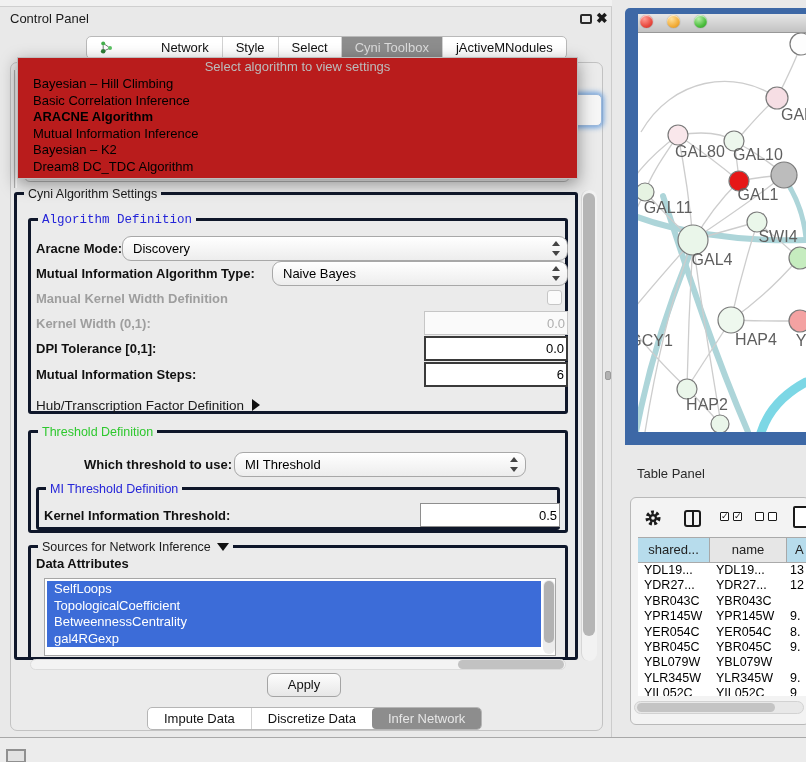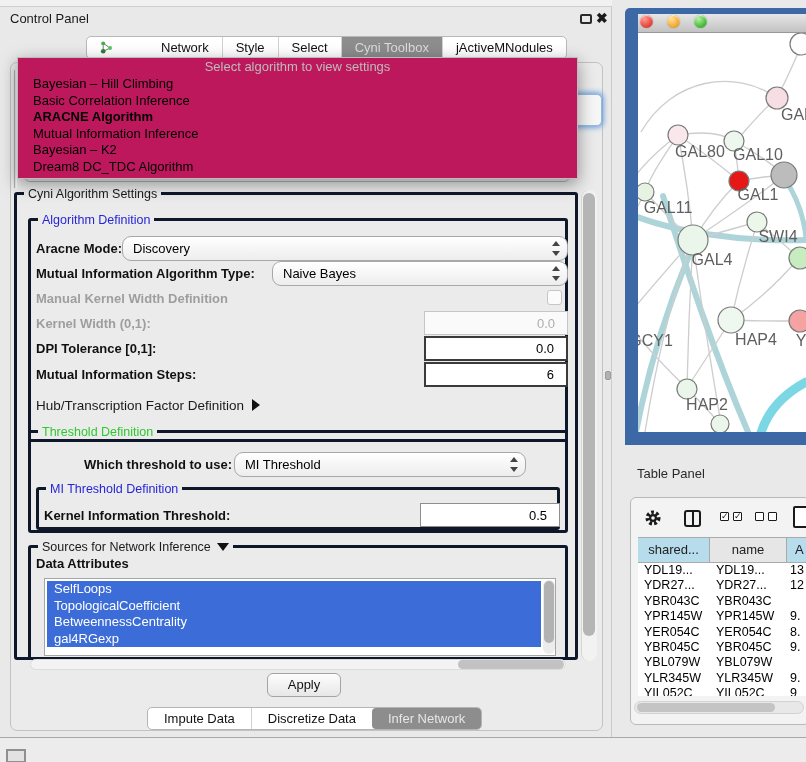--- a/index.html
+++ b/index.html
@@ -21,42 +21,42 @@
   .tab.selected { background:#8d8d8d; color:#dcdcdc; }
 
   .content-panel { left:10px; top:62px; width:593px; height:669px; border:1px solid #c2c2c2; border-radius:7px; background:#ebebeb; }
 
   
   .frag-vline { left:14px; top:70px; width:3px; height:118px; border-left:1px solid #aeaeae; border-right:1px solid #fbfbfb; z-index:1; }
   .frag-combo-blue { left:558px; top:94px; width:44px; height:32px; border-radius:5px; background:#f6f6f6; border:1px solid #9ab8dc; box-shadow:0 0 5px 2px rgba(100,155,220,.85); z-index:1; }
   .frag-combo-bottom { left:24px; top:150px; width:546px; height:32px; border:1px solid #b6b6b6; border-radius:6px; background:#f0f0f0; z-index:1; }
 
   
-  .algo-popup { left:17px; top:57px; width:561px; background:#be185d; border:1px solid #bdbdbd; box-shadow:0 5px 16px rgba(0,0,0,.4); z-index:5; padding-bottom:3px; }
+  .algo-popup { left:17px; top:57px; width:561px; background:#b91c1c; border:1px solid #bdbdbd; box-shadow:0 5px 16px rgba(0,0,0,.4); z-index:5; padding-bottom:3px; }
   .algo-placeholder { text-align:center; color:#bcbcbc; font-size:13px; height:18px; line-height:18px; }
   .algo-item { font-size:13px; height:16.5px; line-height:16.5px; padding-left:15px; color:#000; white-space:nowrap; }
   .algo-item.bold { font-weight:bold; }
 
   
   .gb { position:absolute; border:3px solid #0f172a; border-radius:3px; }
   .gb-title { position:absolute; top:-8px; left:7px; background:#ebebeb; padding:0 4px; font-size:12.5px; color:#1a1a1a; white-space:nowrap; }
   .gb-title.blue { color:#2525d8; }
   .gb-title.green { color:#2ec82e; }
 
   .lbl { position:absolute; font-size:13px; font-weight:bold; color:#111; white-space:nowrap; }
   .lbl.disabled { color:#9e9e9e; }
   .plain { font-weight:normal; color:#1a1a1a; }
 
   .combo { position:absolute; background:linear-gradient(#ffffff,#ededed); border:1px solid #a8a8a8; border-radius:9px; box-shadow:inset 0 1px 0 #fff; font-size:13px; }
   .combo .val { position:absolute; left:10px; top:0; line-height:23px; color:#000; }
   .combo .steppers { position:absolute; right:7px; top:4px; width:9px; height:15px; }
   .combo .up { position:absolute; top:0; left:1px; width:0; height:0; border-left:4px solid transparent; border-right:4px solid transparent; border-bottom:5px solid #444; }
   .combo .down { position:absolute; bottom:0; left:1px; width:0; height:0; border-left:4px solid transparent; border-right:4px solid transparent; border-top:5px solid #444; }
 
-  .numfield { position:absolute; text-align:right; font-size:13px; padding-right:12px; background:#fff; outline:none; font-family:"Liberation Sans",sans-serif; }
+  .numfield { position:absolute; text-align:right; font-size:13px; padding-right:2px; background:#fff; outline:none; font-family:"Liberation Sans",sans-serif; }
   .numfield.dark { border:2px solid #3a3a3a; color:#000; }
   .numfield.dim { border:1px solid #c6c6c6; color:#aeaeae; background:#fafafa; }
   .numfield.mid { border:1px solid #8e8e8e; color:#000; }
 
   .checkbox { position:absolute; width:15px; height:15px; border:1px solid #c6c6c6; border-radius:3px; background:#fbfbfb; }
 
   .tri-right { display:inline-block; width:0; height:0; border-top:6px solid transparent; border-bottom:6px solid transparent; border-left:8px solid #111; margin-left:8px; vertical-align:-1px; }
   .tri-down { display:inline-block; width:0; height:0; border-left:6px solid transparent; border-right:6px solid transparent; border-top:8px solid #111; margin-left:6px; }
 
   .attr-list { left:44px; top:578px; width:512px; height:78px; background:#fff; border:1px solid #a6a6a6; overflow:hidden; padding-top:2px; }
@@ -170,21 +170,21 @@
           <div class="algo-item">Dream8 DC_TDC Algorithm</div>
         </div>
     </div>
 
     <div class="gb" style="left:14px; top:192px; width:564px; height:468px;">
       <span class="gb-title">Cyni Algorithm Settings</span>
     </div>
     <div class="a v-scroll-track"></div>
     <div class="a v-scroll-thumb"></div>
 
-    <div class="gb" style="left:28px; top:218px; width:540px; height:224px;">
+    <div class="gb" style="left:28px; top:218px; width:540px; height:196px;font-family:Liberation Mono, monospace;">
       <span class="gb-title blue">Algorithm Definition</span>
     </div>
     <div class="lbl" style="left:36px; top:241px;">Aracne Mode:</div>
     <div class="combo" style="left:122px; top:236px; width:446px; height:25px;">
       <span class="val">Discovery</span>
       <span class="steppers">
           <span class="up"></span>
           <span class="down"></span>
         </span>
     </div>

